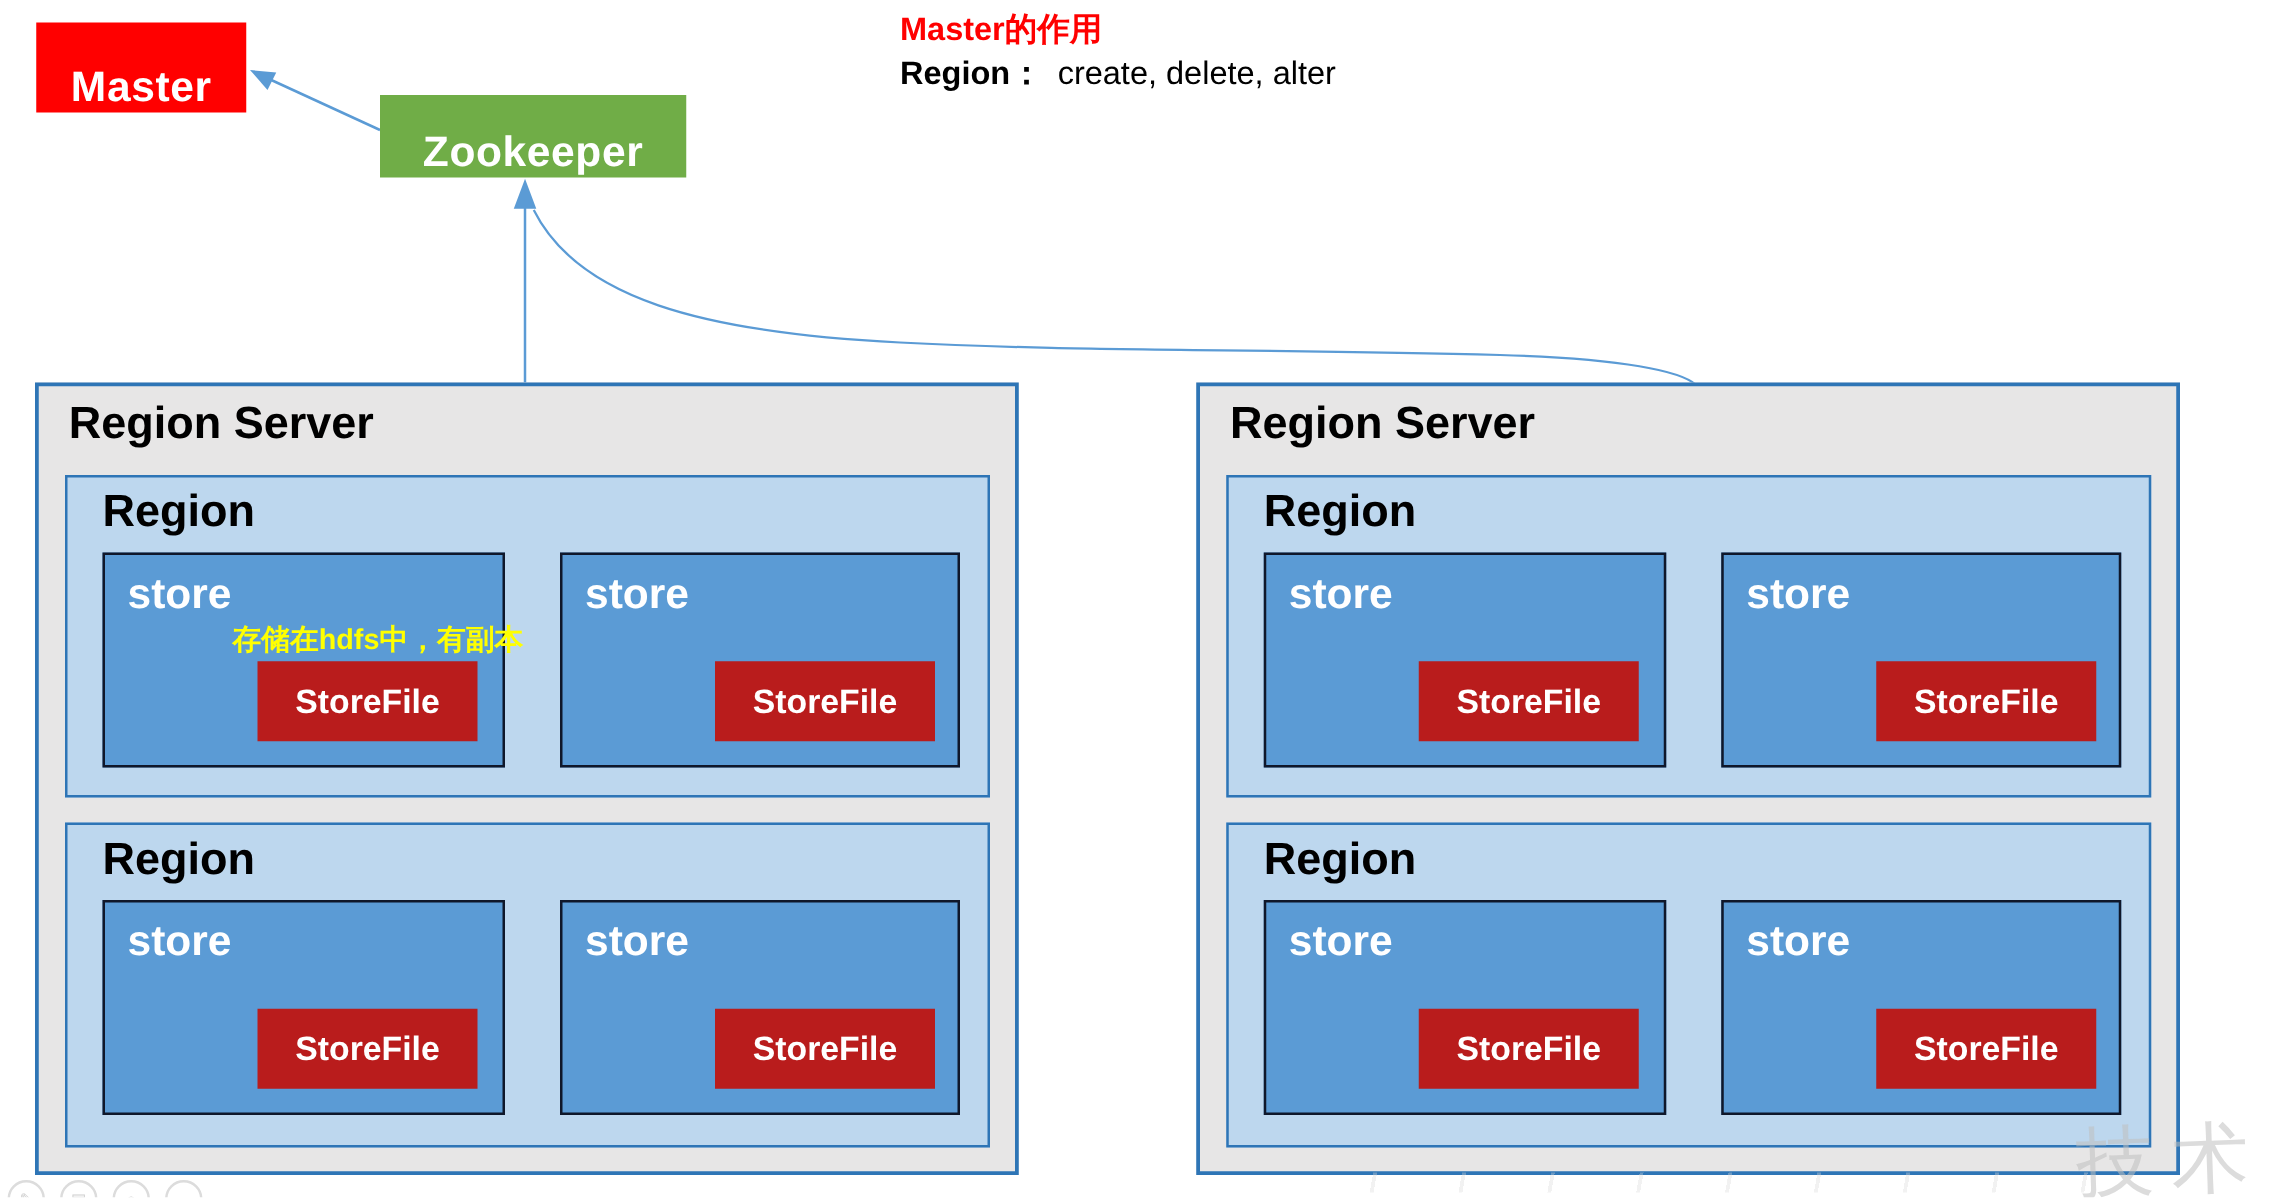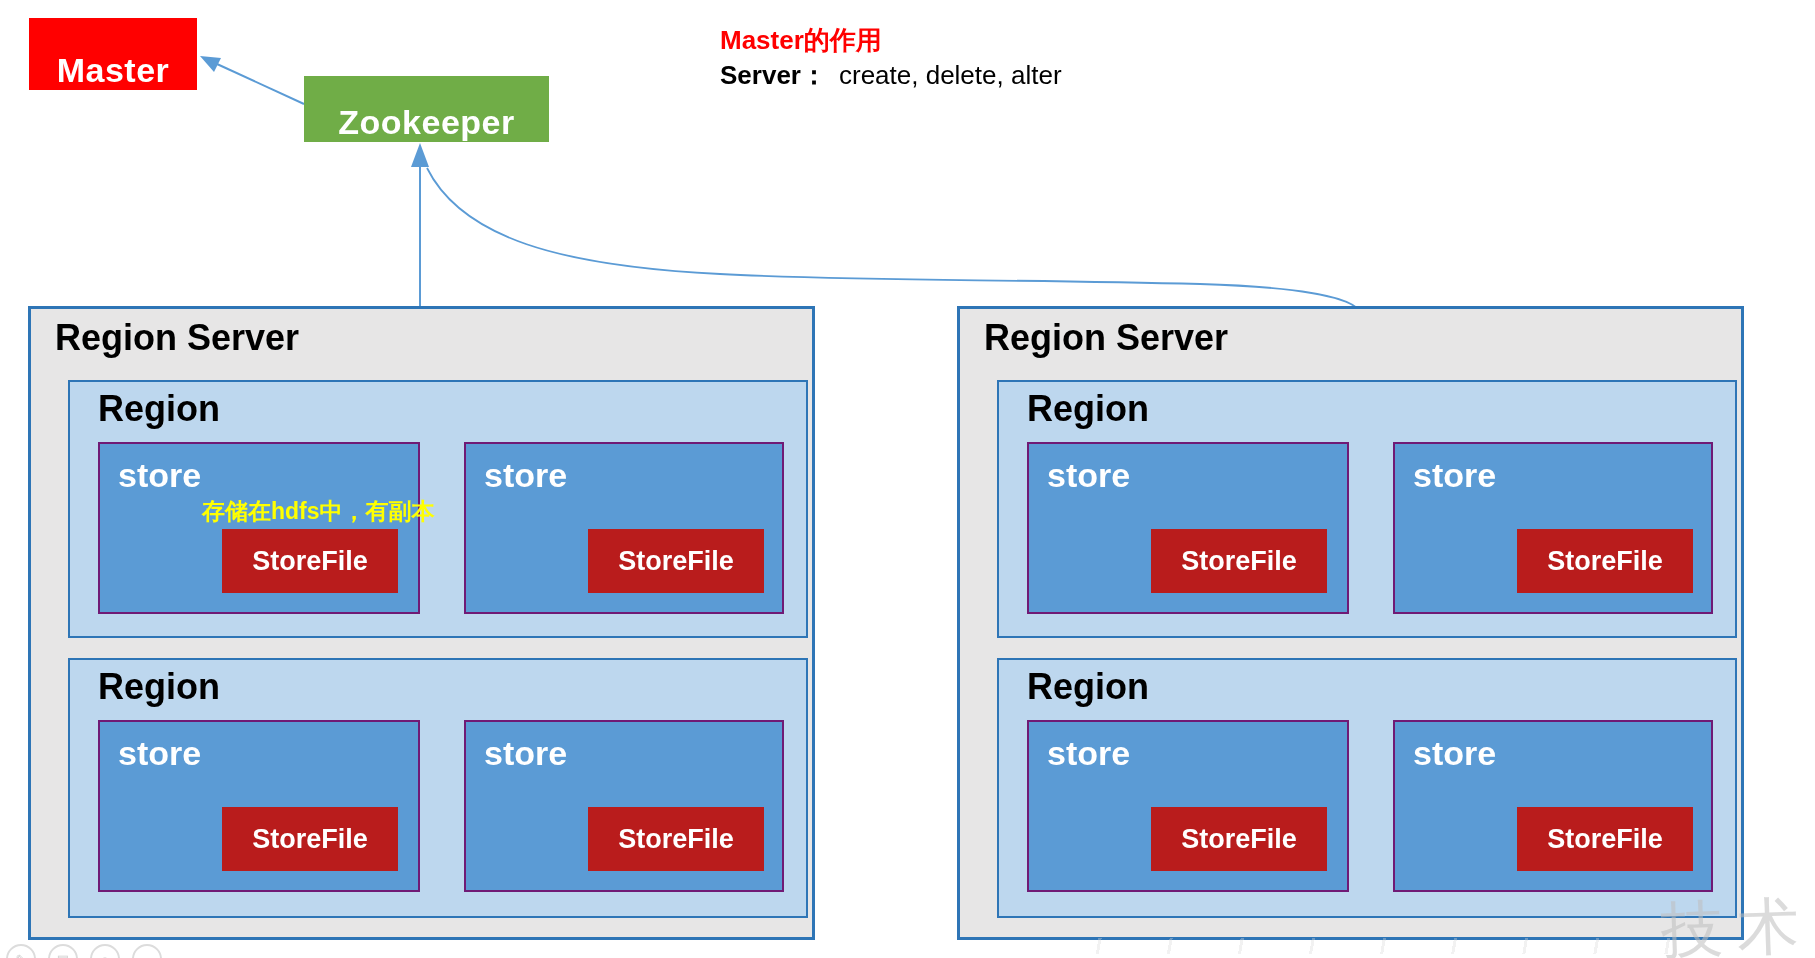--- a/index.html
+++ b/index.html
@@ -12,39 +12,39 @@
         color:#fff;font-weight:bold;font-size:34px;letter-spacing:.5px;}
   .node--master{left:29px;top:18px;width:168px;height:72px;background:#ff0000;}
   .node--zookeeper{left:304px;top:76px;width:245px;height:66px;background:#70ad47;}
 
   
   .arrows{position:absolute;left:0;top:0;width:1815px;height:958px;pointer-events:none;}
 
   
   .notes{position:absolute;left:720px;top:6px;font-size:26px;line-height:35px;white-space:nowrap;}
   .notes-heading{color:#ff0000;font-weight:bold;}
-  .notes-block--second{margin-top:17px;}
+  .notes-block--second{}
   .note-term{font-weight:bold;}
   .note-desc{margin-left:12px;}
 
   
   .server{position:absolute;top:306px;width:787px;height:634px;background:#e7e6e6;
           border:3px solid #2e75b6;box-sizing:border-box;padding-left:23px;}
   .server--left{left:28px;}
   .server--right{left:957px;}
   .server-title{position:absolute;left:24px;top:8px;font-size:36px;font-weight:bold;color:#000;}
 
   .region{position:absolute;left:21px;width:740px;background:#bdd7ee;
-          border:2px solid #2e75b6;box-sizing:border-box;margin-left:16px;}
+          border:2px solid #2e75b6;box-sizing:border-box;}
   .region--r1{top:71px;height:258px;}
   .region--r2{top:349px;height:260px;}
   .region-title{position:absolute;left:28px;top:6px;font-size:36px;font-weight:bold;color:#000;}
 
   .store{position:absolute;top:60px;height:172px;background:#5b9bd5;
-         border:2px solid #701a75;box-sizing:border-box;}
+         border:2px solid #0f172a;box-sizing:border-box;}
   .store--a{left:28px;width:322px;}
   .store--b{left:394px;width:320px;}
   .store-label{position:absolute;left:18px;top:12px;font-size:34px;font-weight:bold;color:#fff;}
 
   .storefile{position:absolute;left:122px;top:85px;width:176px;height:64px;background:#b91c1c;
              color:#fff;font-size:27px;font-weight:bold;display:flex;align-items:center;justify-content:center;}
 
   .hdfs-note{position:absolute;left:102px;top:52px;font-size:23px;color:#ffff00;white-space:nowrap;font-weight:bold;}
 
   
@@ -78,21 +78,21 @@
     <span>Master</span>
   </div>
   <div class="node node--zookeeper">
     <span>Zookeeper</span>
   </div>
 
   <div class="notes">
     <div class="notes-block notes-block--second">
       <div class="notes-heading">Master的作用</div>
       <div>
-        <span class="note-term">Server：</span><span class="note-desc">create, delete, alter</span>
+        <span class="note-term">Region：</span><span class="note-desc">create, delete, alter</span>
       </div>
     </div>
   </div>
 
   <div class="server server--left">
     <div class="server-title">Region Server</div>
 
     <div class="region region--r1">
       <div class="region-title">Region</div>
       <div class="store store--a">

